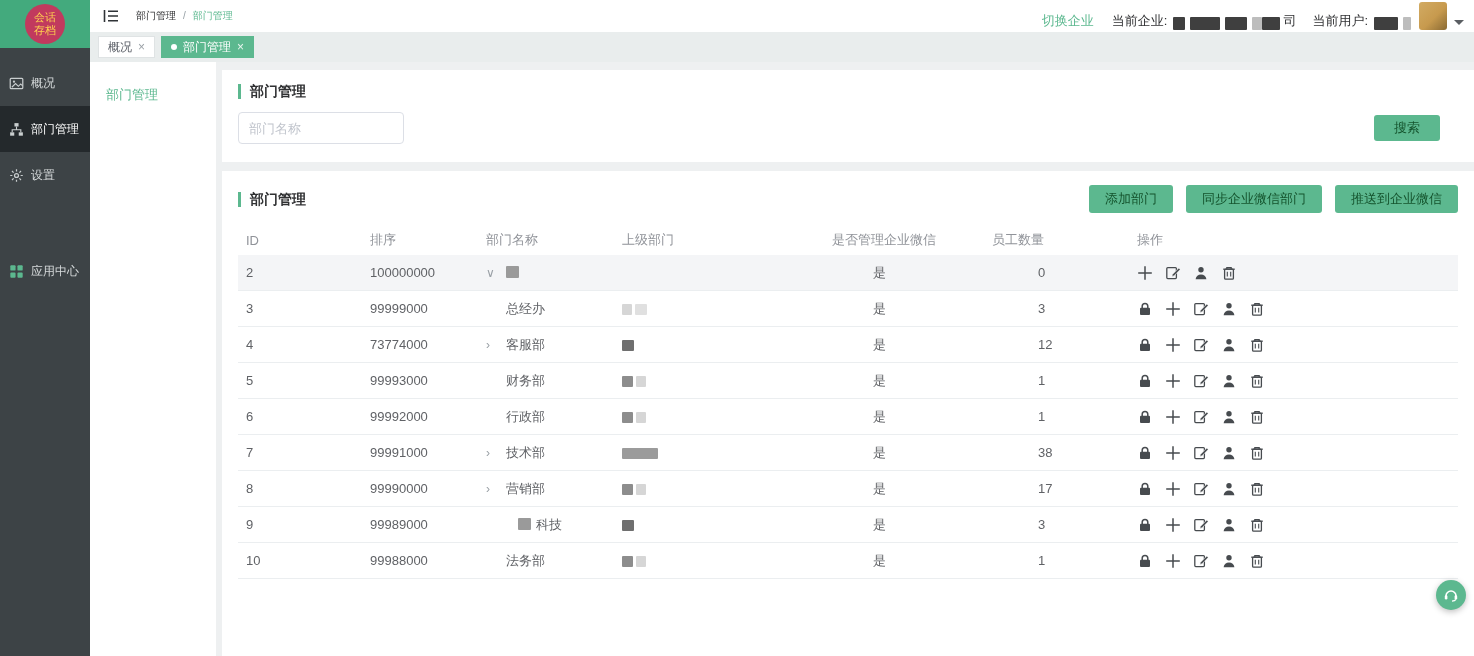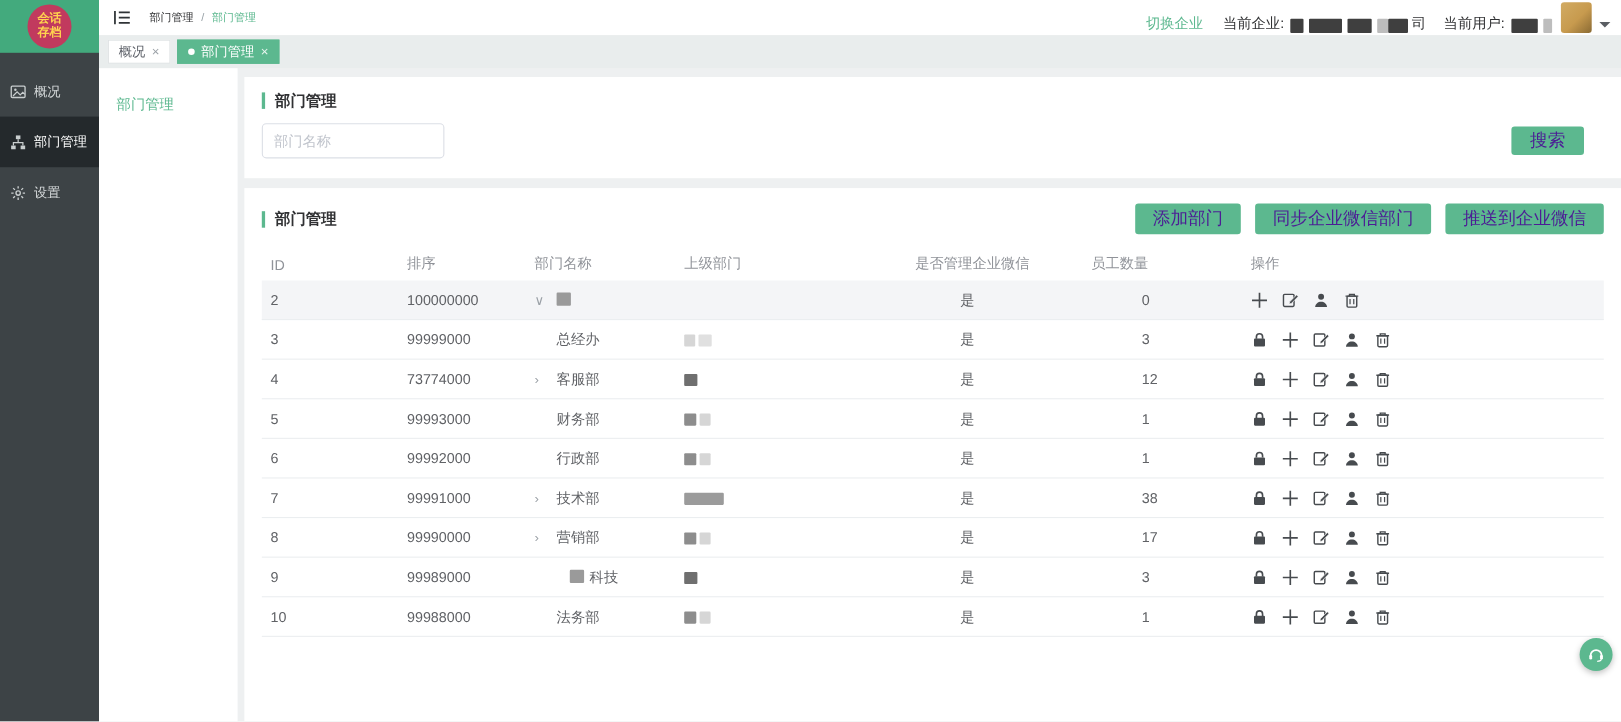--- a/index.html
+++ b/index.html
@@ -3,21 +3,21 @@
 <meta charset="utf-8">
 <style>
   *{box-sizing:border-box;margin:0;padding:0}
   html,body{width:1474px;height:656px;overflow:hidden}
   body{font-family:"Liberation Sans","DejaVu Sans",sans-serif;background:#eef0f1;position:relative;font-size:13px;color:#333}
   svg{display:block}
 
   
   #app-sidebar{position:absolute;left:0;top:0;width:90px;height:100%;background:#3d4346;z-index:5}
   #logo-area{height:48px;background:#43aa7d;display:flex;align-items:center;justify-content:center}
-  .logo-circle{width:40px;height:40px;border-radius:50%;background:#c13a5e;color:#ffd34e;display:flex;flex-direction:column;align-items:center;justify-content:center;font-size:11px;font-weight:bold;line-height:1.15}
+  .logo-circle{width:40px;height:40px;border-radius:50%;background:#c13a5e;color:#ffd34e;display:flex;flex-direction:column;align-items:center;justify-content:center;font-size:11px;font-weight:normal;line-height:1.15}
   #sidebar-items{padding-top:12px}
   .sb-item{display:flex;align-items:center;gap:7px;height:46px;padding-left:9px;color:#d6dadb;font-size:12px;cursor:pointer}
   .sb-item.active{background:#24292c;color:#fff}
   .sb-item.gap{margin-top:50px}
   .sb-icon{width:15px;height:15px;flex:none;color:#c9cecf;display:inline-flex}
   .sb-icon.tint{color:#5cb88f}
   .sb-icon svg{width:100%;height:100%}
 
   
   #topbar{position:absolute;left:90px;top:0;right:0;height:32px;background:#fff;display:flex;align-items:center;padding:0 10px}
@@ -50,21 +50,21 @@
   .sub-item{padding:4px 16px;font-size:13px;color:#5cb88f;cursor:pointer}
   #main{flex:1;margin-left:6px;padding-top:8px;display:flex;flex-direction:column;gap:9px;overflow:hidden}
   .card{background:#fff}
   .card-title{font-size:14px;font-weight:bold;color:#303133;border-left:3px solid #5cb88f;padding-left:9px;line-height:15px}
 
   
   #filter-card{padding:14px 16px 18px;flex:none}
   .filter-row{display:flex;align-items:center;margin-top:13px}
   .text-input{width:166px;height:32px;border:1px solid #dcdfe6;border-radius:4px;padding:0 10px;font-size:13px;color:#333;outline:none}
   .text-input::placeholder{color:#c0c4cc}
-  .btn{background:#5cb88f;color:#4c1d95;border:none;border-radius:3px;font-size:16px;height:28px;padding:0 16px;cursor:pointer;font-family:Liberation Sans, sans-serif}
+  .btn{background:#5cb88f;color:#14532d;border:none;border-radius:3px;font-size:13px;height:28px;padding:0 16px;cursor:pointer;font-family:Liberation Sans, sans-serif}
   .search-btn{margin-left:auto;margin-right:18px;height:26px;width:66px;padding:0}
 
   
   #table-card{flex:1;padding:14px 16px 20px;display:flex;flex-direction:column}
   .table-head-row{display:flex;align-items:center}
   .actions{margin-left:auto;display:flex;gap:13px;}
 
   .t-grid{display:grid;grid-template-columns:124px 116px 136px 210px 160px 145px 1fr;align-items:center}
   #table{margin-top:12px}
   .t-header{height:30px;color:#909399;font-size:13px}
@@ -125,20 +125,31 @@
   <div class="sb-item">
     <span class="sb-icon">
           <svg viewBox="0 0 16 16">
             <circle cx="8" cy="8" r="2.1" fill="none" stroke="currentColor" stroke-width="1.3"></circle>
             <path d="M8 1.3v2.3M8 12.4v2.3M1.3 8h2.3M12.4 8h2.3M3.2 3.2l1.7 1.7M11.1 11.1l1.7 1.7M12.8 3.2l-1.7 1.7M4.9 11.1l-1.7 1.7" stroke="currentColor" stroke-width="1.3" fill="none"></path>
           </svg>
         </span>
     <span class="sb-label">设置</span>
   </div>
 
+  <div class="sb-item gap">
+    <span class="sb-icon tint">
+          <svg viewBox="0 0 16 16">
+            <rect x="1.4" y="1.4" width="5.6" height="5.6" rx="1" fill="currentColor"></rect>
+            <rect x="9" y="1.4" width="5.6" height="5.6" rx="1" fill="currentColor"></rect>
+            <rect x="1.4" y="9" width="5.6" height="5.6" rx="1" fill="currentColor"></rect>
+            <rect x="9" y="9" width="5.6" height="5.6" rx="1" fill="currentColor"></rect>
+          </svg>
+        </span>
+    <span class="sb-label">应用中心</span>
+  </div>
 
 </div>
 </div>
 
 <div id="topbar">
   <span class="collapse-icon">
     <svg viewBox="0 0 18 18">
         <path d="M2.5 3v12" stroke="currentColor" stroke-width="1.6" fill="none"></path>
         <path d="M6 4.2h10M6 9h10M6 13.8h10" stroke="currentColor" stroke-width="1.6" fill="none"></path>
       </svg>

